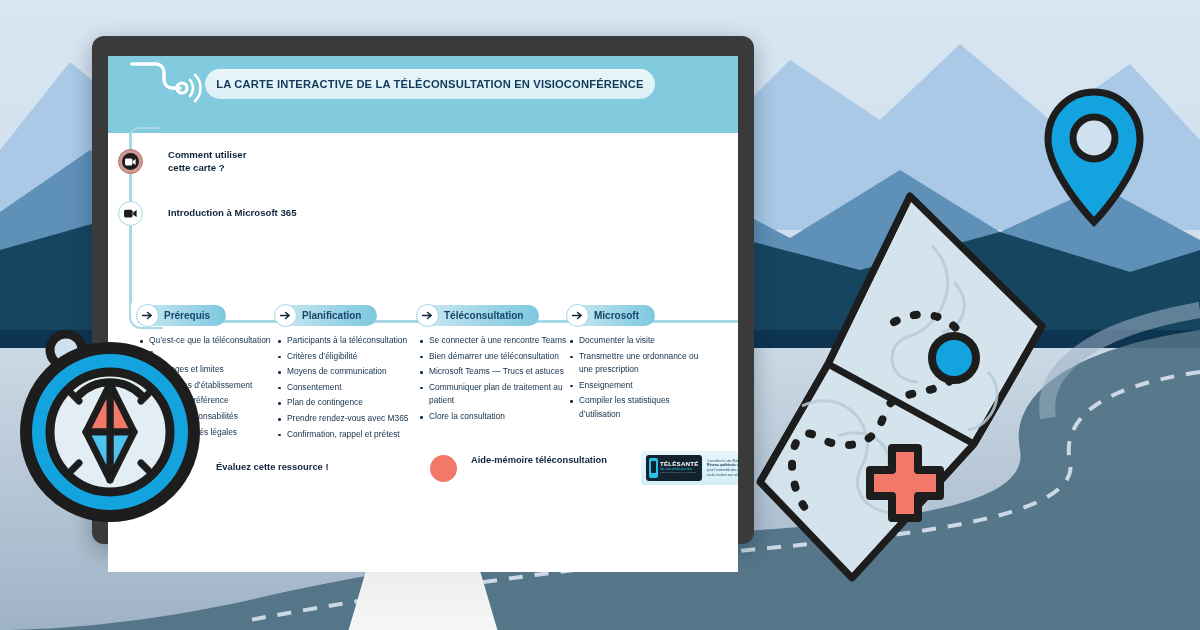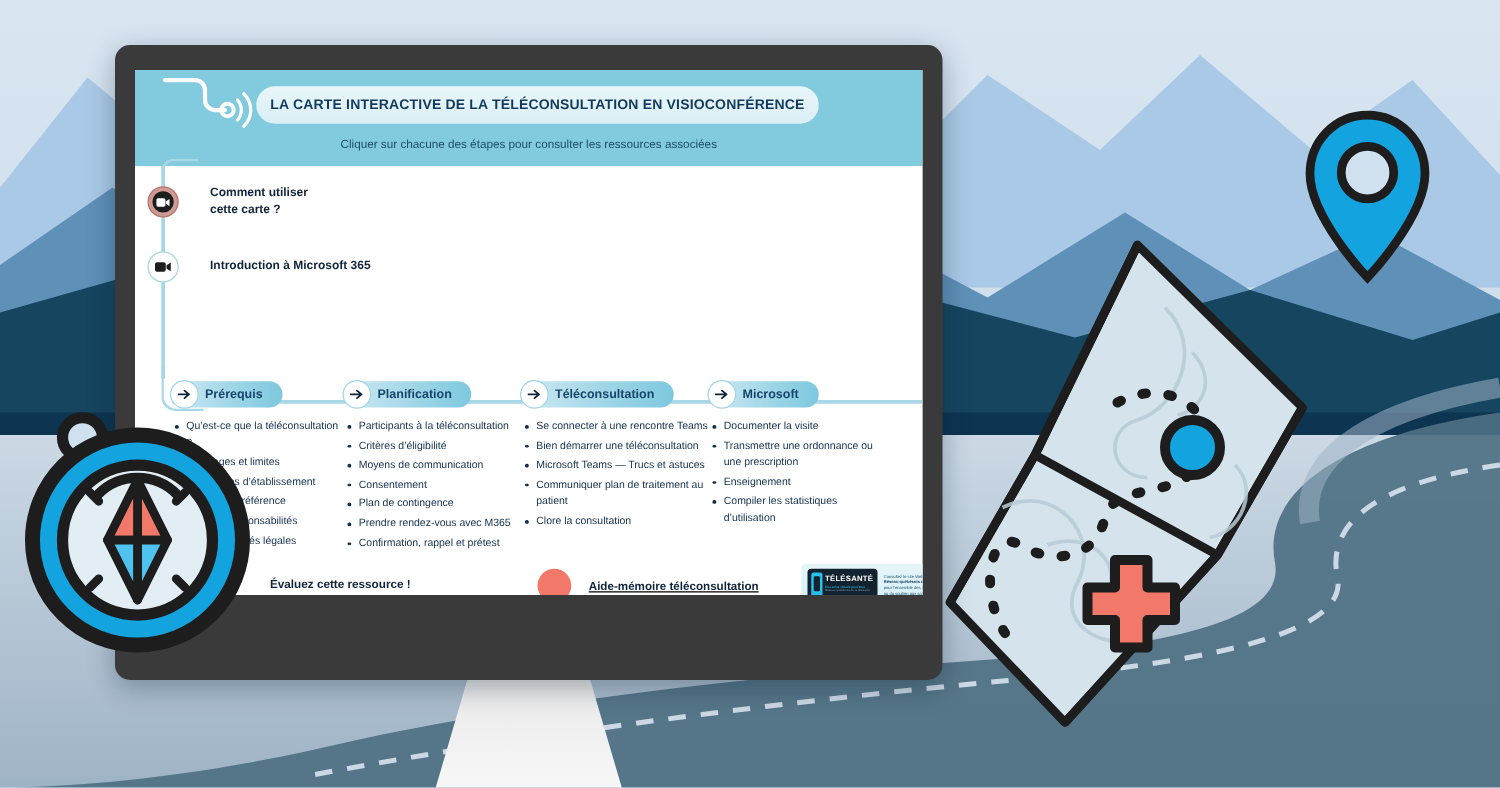--- a/index.html
+++ b/index.html
@@ -14,21 +14,21 @@
   
   .bg-svg { position:absolute; left:0; top:0; width:1200px; height:630px; }
 
   
   .monitor {
     position:absolute; left:92px; top:36px; width:662px; height:508px;
     background:#3a3a3a; border-radius:12px;
     box-shadow:0 6px 22px rgba(10,30,50,.33);
   }
   .bezel-inner {
-    position:absolute; left:16px; top:20px; width:630px; height:420px;
+    position:absolute; left:16px; top:20px; width:630px; height:516px;
     background:#ffffff; overflow:hidden;
   }
   .stand-neck {
     position:absolute; left:119px; top:474px; width:608px; height:70px;
     background:linear-gradient(180deg,#efefef 0%, #d8d8d8 100%);
     border-radius:0 0 10px 10px;
   }
   .stand-col {
     position:absolute; left:348px; top:540px; width:150px; height:92px;
     background:linear-gradient(180deg,#e9e9e9 0%, #f7f7f7 100%);
@@ -120,21 +120,21 @@
     content:""; position:absolute; left:2px; top:6px;
     width:2.6px; height:2.6px; border-radius:50%; background:#13304b;
   }
 
   
   .footer-row { position:absolute; left:0; top:318px; width:100%; height:60px; }
   .rate-text {
     position:absolute; left:108px; top:10px;
     font-size:9.4px; font-weight:700; color:#10253b; white-space:nowrap;
   }
-  .aide { position:absolute; left:322px; top:4px; display:flex; align-items:center; gap:14px;text-decoration:underline; }
+  .aide { position:absolute; left:322px; top:4px; display:flex; gap:14px; }
   .aide .dot { width:27px; height:27px; border-radius:50%; background:#f2796a; }
   .aide .atxt { font-size:9.3px; font-weight:700; color:#10253b; white-space:nowrap; }
 
   .ts-box {
     position:absolute; left:533px; top:0px; width:163px; height:34px;
     background:linear-gradient(180deg,#e6f6fb 0%, #d4eef7 100%);
     border-radius:4px; display:flex; align-items:center; padding:3px 5px; gap:5px;
   }
   .ts-logo {
     width:56px; height:26px; background:#12222e; border-radius:3px;
@@ -226,21 +226,20 @@
             <circle cx="52" cy="30" r="5" fill="none" stroke="#ffffff" stroke-width="3.2"></circle>
             <path d="M60 22 A12 12 0 0 1 60 38" fill="none" stroke="#ffffff" stroke-width="2.6" stroke-linecap="round"></path>
             <path d="M65 17 A18 18 0 0 1 65 43" fill="none" stroke="#ffffff" stroke-width="2.6" stroke-linecap="round"></path>
           </svg>
         </div>
 
         <div class="title-pill">
           <span>LA CARTE INTERACTIVE DE LA TÉLÉCONSULTATION EN VISIOCONFÉRENCE</span>
         </div>
 
-        <div class="subtitle">Cliquer sur chacune des étapes pour consulter les ressources associées</div>
       </div>
 
       <div class="app-body">
 
         <div class="rail-top-curve"></div>
         <div class="rail"></div>
         <div class="rail-bottom"></div>
 
         <div class="link-row" style="left:10px; top:16px;">
           <div class="icon-disc ring">

